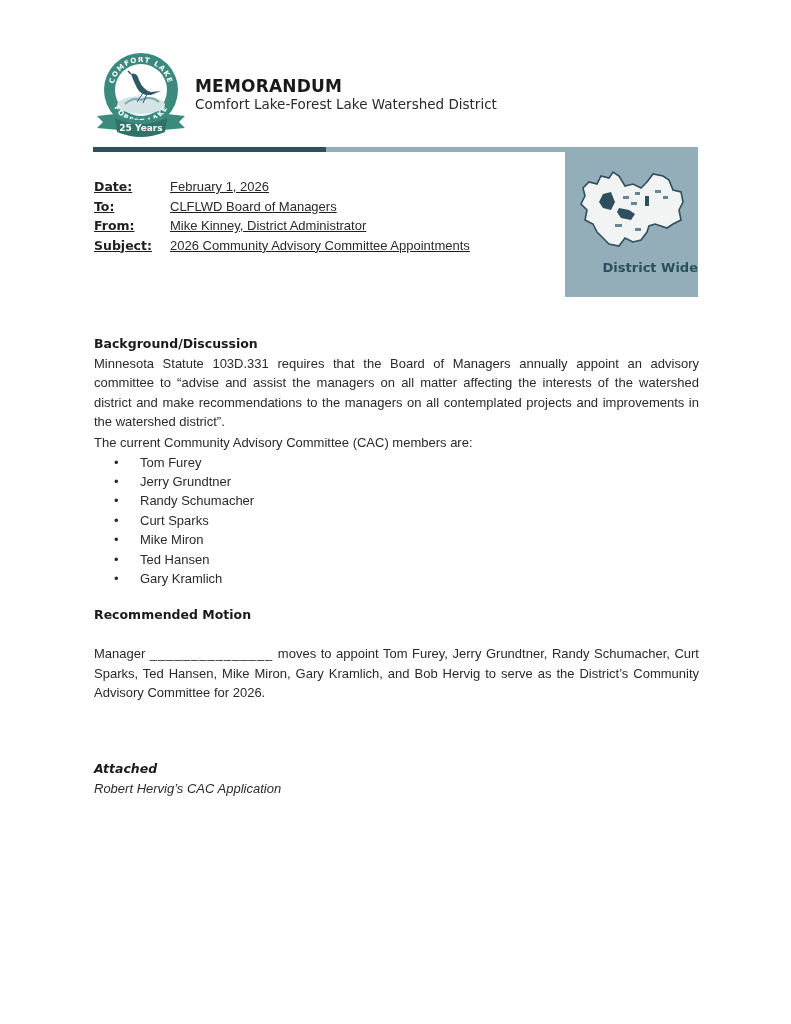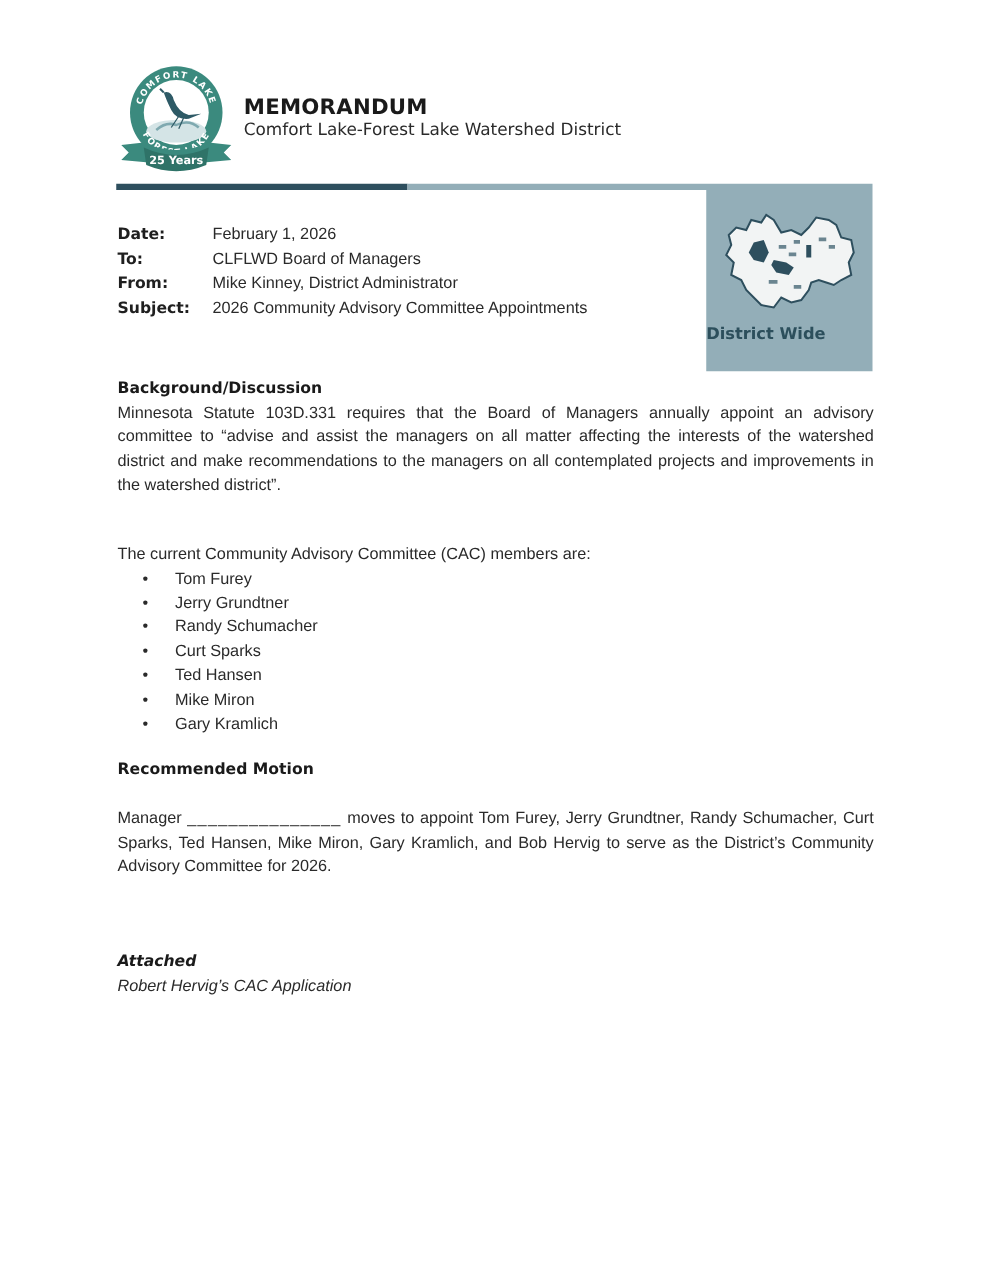--- a/index.html
+++ b/index.html
@@ -6,24 +6,24 @@
   body { width:791px; height:1024px; position:relative; overflow:hidden;
          font-family:"Liberation Sans", "DejaVu Sans", sans-serif; color:#1f1f1f; }
   .logo { position:absolute; left:93px; top:50px; width:96px; height:92px; }
   .title-block { position:absolute; left:195px; top:77px; }
   .memo-title { font-family:"DejaVu Sans", sans-serif; font-weight:bold; font-size:17px; letter-spacing:0.2px; color:#1a1a1a; line-height:18px; }
   .memo-org { font-family:"DejaVu Sans", sans-serif; font-size:13.5px; color:#2a2a2a; line-height:18px; }
   .bar-dark { position:absolute; left:93px; top:147px; width:233px; height:5px; background:#2e4f5e; }
   .bar-light { position:absolute; left:326px; top:147px; width:372px; height:5px; background:#93aeb8; }
   .district-box { position:absolute; left:565px; top:152px; width:133px; height:145px; background:#93aeb8; }
   .district-map { position:absolute; left:10px; top:14px; width:112px; height:84px; }
-  .district-label { position:absolute; left:0; right:0; top:108px; text-align:left;
+  .district-label { position:absolute; left:0; right:0; top:108px; text-align:right;
                     font-family:"DejaVu Sans", sans-serif; font-weight:bold; font-size:13px; color:#2c4f5c; }
   .meta { position:absolute; left:94px; top:177px; font-size:13px; line-height:19.5px; }
-  .meta-row { display:flex; }
+  .meta-row { display:flex;text-decoration:underline; }
   .meta-label { width:76px; font-weight:bold; font-family:"DejaVu Sans", sans-serif; font-size:12.5px; }
   .meta-value { font-size:13px; color:#2a2a2a; }
   .section { position:absolute; left:94px; width:605px; font-size:13px; line-height:19.5px; color:#2a2a2a; }
   .heading { font-weight:bold; color:#1a1a1a; font-family:"DejaVu Sans", sans-serif; font-size:12.5px; }
   .justify { text-align:justify; text-align-last:left; }
   ul.members { list-style:none; margin:0; padding:0; }
   ul.members li { position:relative; padding-left:46px; line-height:19.4px; }
   ul.members li::before { content:"•"; position:absolute; left:20px; top:0; }
   .blank { letter-spacing:1px; }
 </style>
@@ -90,34 +90,34 @@
   <div class="meta-row">
     <span class="meta-label">From:</span>
     <span class="meta-value">Mike Kinney, District Administrator</span>
   </div>
   <div class="meta-row">
     <span class="meta-label">Subject:</span>
     <span class="meta-value">2026 Community Advisory Committee Appointments</span>
   </div>
 </div>
 
-<div class="section" style="top:300px;">
+<div class="section" style="top:334px;">
   <div class="heading">Background/Discussion</div>
   <div class="justify">Minnesota Statute 103D.331 requires that the Board of Managers annually appoint an advisory committee to “advise and assist the managers on all matter affecting the interests of the watershed district and make recommendations to the managers on all contemplated projects and improvements in the watershed district”.</div>
 </div>
 
 <div class="section" style="top:433px;">
   <div>The current Community Advisory Committee (CAC) members are:</div>
   <ul class="members">
     <li>Tom Furey</li>
     <li>Jerry Grundtner</li>
     <li>Randy Schumacher</li>
     <li>Curt Sparks</li>
+    <li>Mike Miron</li>
     <li>Ted Hansen</li>
-    <li>Mike Miron</li>
     <li>Gary Kramlich</li>
   </ul>
 </div>
 
 <div class="section" style="top:605px;">
   <div class="heading">Recommended Motion</div>
   <div style="height:19.5px;"></div>
   <div class="justify">
     <span>Manager</span>
     <span class="blank">_______________</span>

